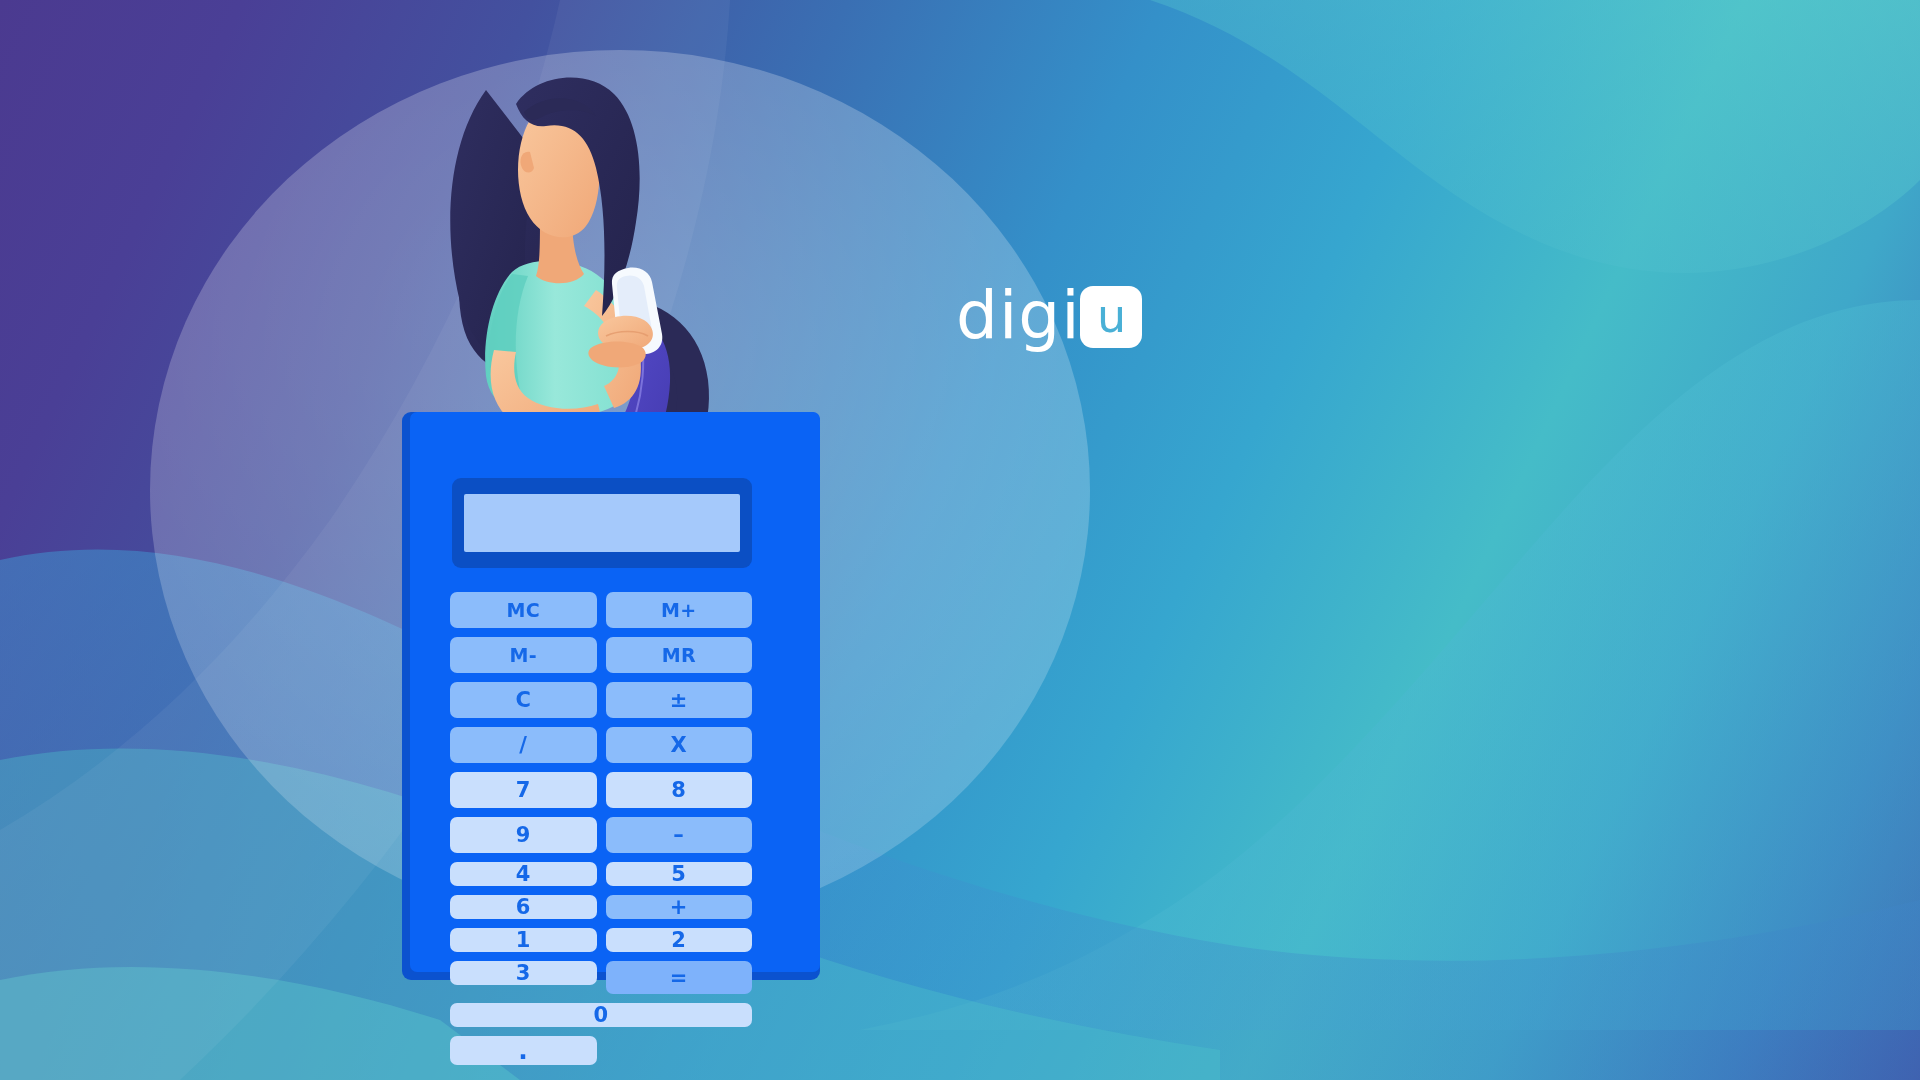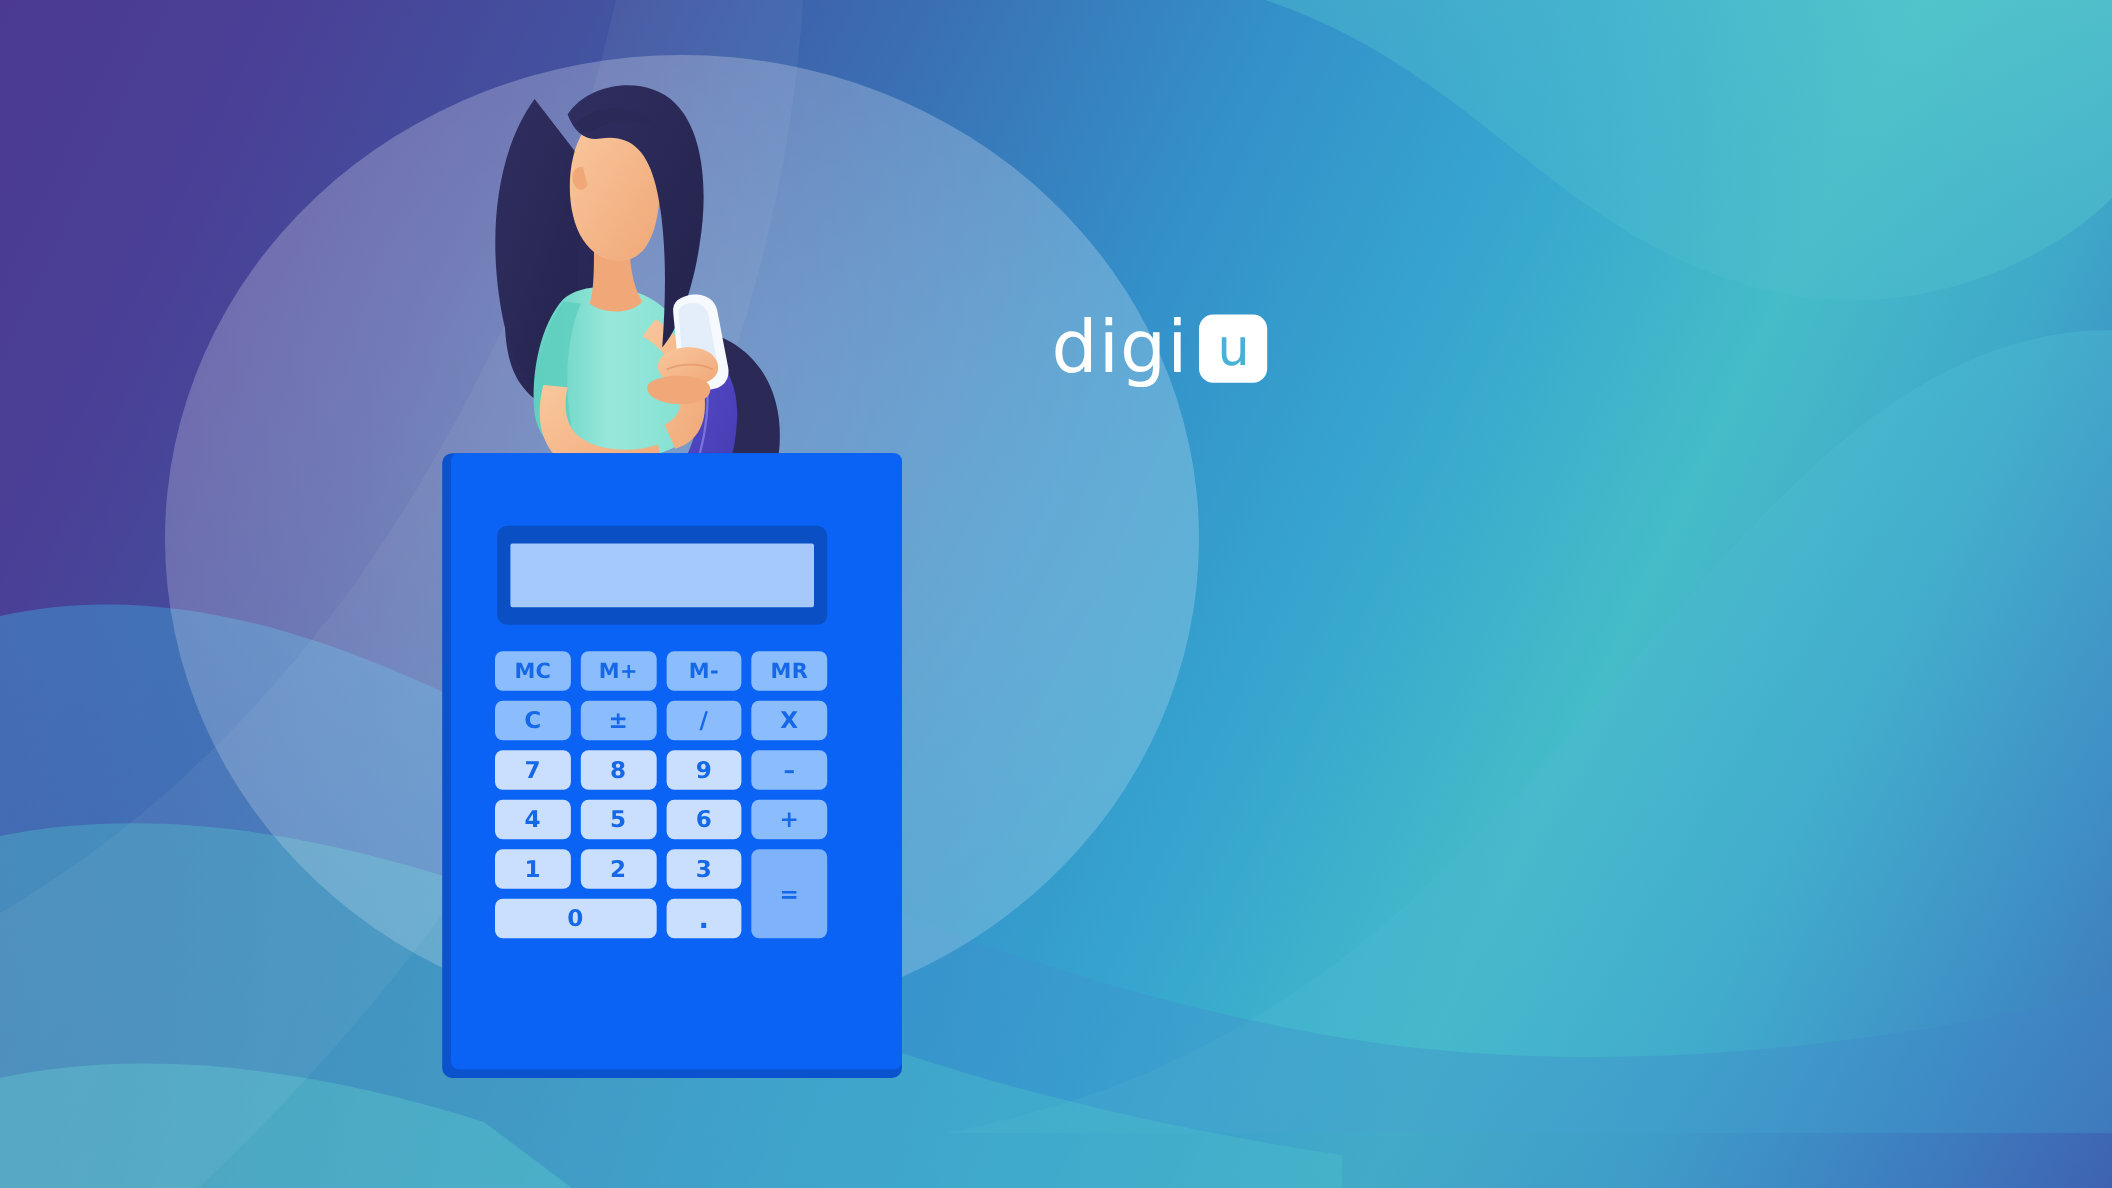--- a/index.html
+++ b/index.html
@@ -42,21 +42,20 @@
     display: block;
   }
 
   
   .logo {
     position: absolute;
     left: 956px;
     top: 283px;
     display: flex;
     align-items: center;
-    gap: 10px;
   }
   .logo-word {
     color: #ffffff;
     font-size: 66px;
     font-weight: 400;
     letter-spacing: 1px;
     line-height: 1;
     font-family: "DejaVu Sans", sans-serif;
   }
   .logo-badge {
@@ -154,21 +153,21 @@
     background: #a5c9fb;
     border-radius: 2px;
   }
 
   .keypad {
     position: absolute;
     left: 40px;
     top: 180px;
     width: 302px;
     display: grid;
-    grid-template-columns: repeat(4, 1fr);
+    grid-template-columns: repeat(2, 1fr);
     grid-template-rows: repeat(6, 36px);
     gap: 9px 9px;
   }
   .key {
     border-radius: 7px;
     display: flex;
     align-items: center;
     justify-content: center;
     font-size: 21px;
     font-weight: 700;

